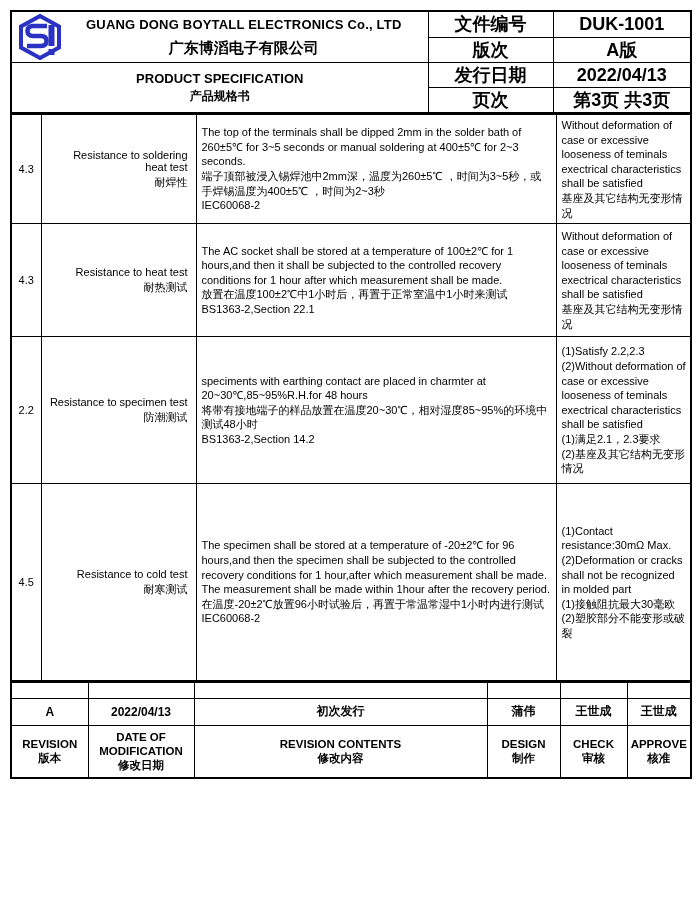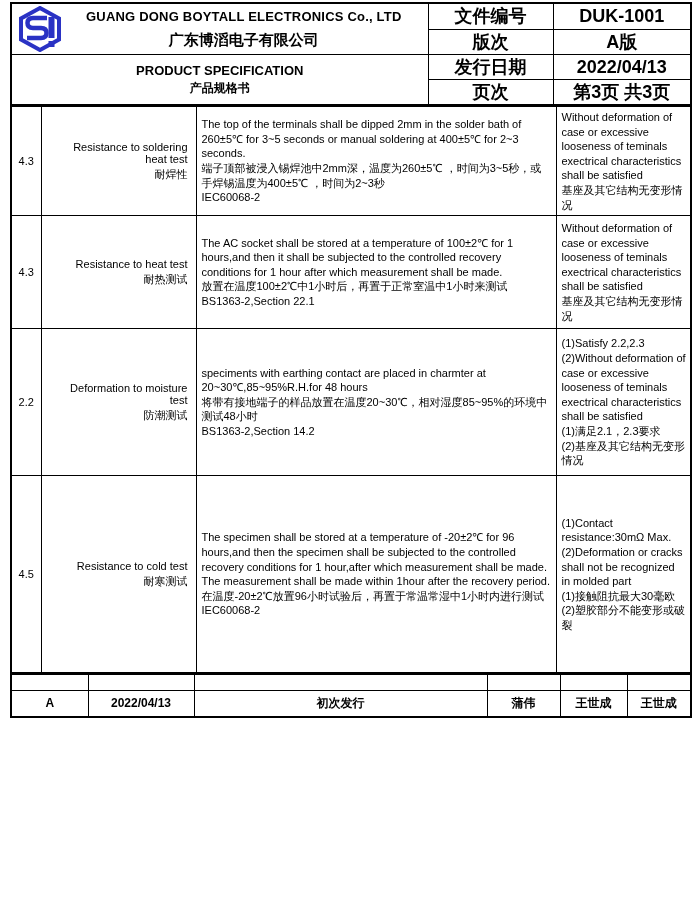--- a/index.html
+++ b/index.html
@@ -5,21 +5,21 @@
   * { margin:0; padding:0; box-sizing:border-box; }
   html,body { background:#e8e8e8; }
   .page {
     position:relative;
     width:700px; height:910px;
     background:#ffffff;
     font-family:"Liberation Sans", sans-serif;
     color:#000;
     margin:0 auto;
   }
-  .sheet { position:absolute; left:10px; top:2px; width:604px; }
+  .sheet { position:absolute; left:10px; top:10px; width:604px; }
 
   table { border-collapse:collapse; table-layout:fixed; width:680px; }
   td { border:1px solid #000; overflow:hidden; }
 
   
   table.hdr { border:2px solid #000; border-bottom:0; }
   .company-cell { padding:2px 4px; }
   .company-inner { display:flex; align-items:center; height:100%; }
   .logo-box { width:48px; flex:0 0 48px; display:flex; align-items:center; justify-content:center; }
   .company-text { flex:1; text-align:center; }
@@ -140,21 +140,21 @@
         <td class="desc-cell">The AC socket shall be stored at a temperature of 100±2℃ for 1 hours,and then it shall be subjected to the controlled recovery conditions for 1 hour after which measurement shall be made.
 放置在温度100±2℃中1小时后，再置于正常室温中1小时来测试
 BS1363-2,Section 22.1</td>
         <td class="req-cell">Without deformation of case or excessive looseness of teminals exectrical characteristics shall be satisfied
 基座及其它结构无变形情况</td>
       </tr>
 
       <tr style="height:147px">
         <td class="item-cell">2.2</td>
         <td class="name-cell">
-          <div>Deformation to moisture test</div>
+          <div>Resistance to specimen test</div>
           <div class="name-cn">防潮测试</div>
         </td>
         <td class="desc-cell">speciments with earthing contact are placed in charmter at 20~30℃,85~95%R.H.for 48 hours
 将带有接地端子的样品放置在温度20~30℃，相对湿度85~95%的环境中测试48小时
 BS1363-2,Section 14.2</td>
         <td class="req-cell">(1)Satisfy 2.2,2.3
 (2)Without deformation of case or excessive looseness of teminals exectrical characteristics shall be satisfied
 (1)满足2.1，2.3要求
 (2)基座及其它结构无变形情况</td>
       </tr>
@@ -197,17 +197,32 @@
         <td></td>
       </tr>
       <tr style="height:27px">
         <td class="rev-val">A</td>
         <td class="rev-val">2022/04/13</td>
         <td class="rev-val">初次发行</td>
         <td class="rev-val">蒲伟</td>
         <td class="rev-val">王世成</td>
         <td class="rev-val">王世成</td>
       </tr>
+      <tr style="height:53px">
+        <td class="rev-lbl">REVISION
+版本</td>
+        <td class="rev-lbl">DATE OF
+MODIFICATION
+修改日期</td>
+        <td class="rev-lbl">REVISION CONTENTS
+修改内容</td>
+        <td class="rev-lbl">DESIGN
+制作</td>
+        <td class="rev-lbl">CHECK
+审核</td>
+        <td class="rev-lbl">APPROVE
+核准</td>
+      </tr>
     </tbody>
       </table>
 
   </div>
 </div>
 
 </body></html>

